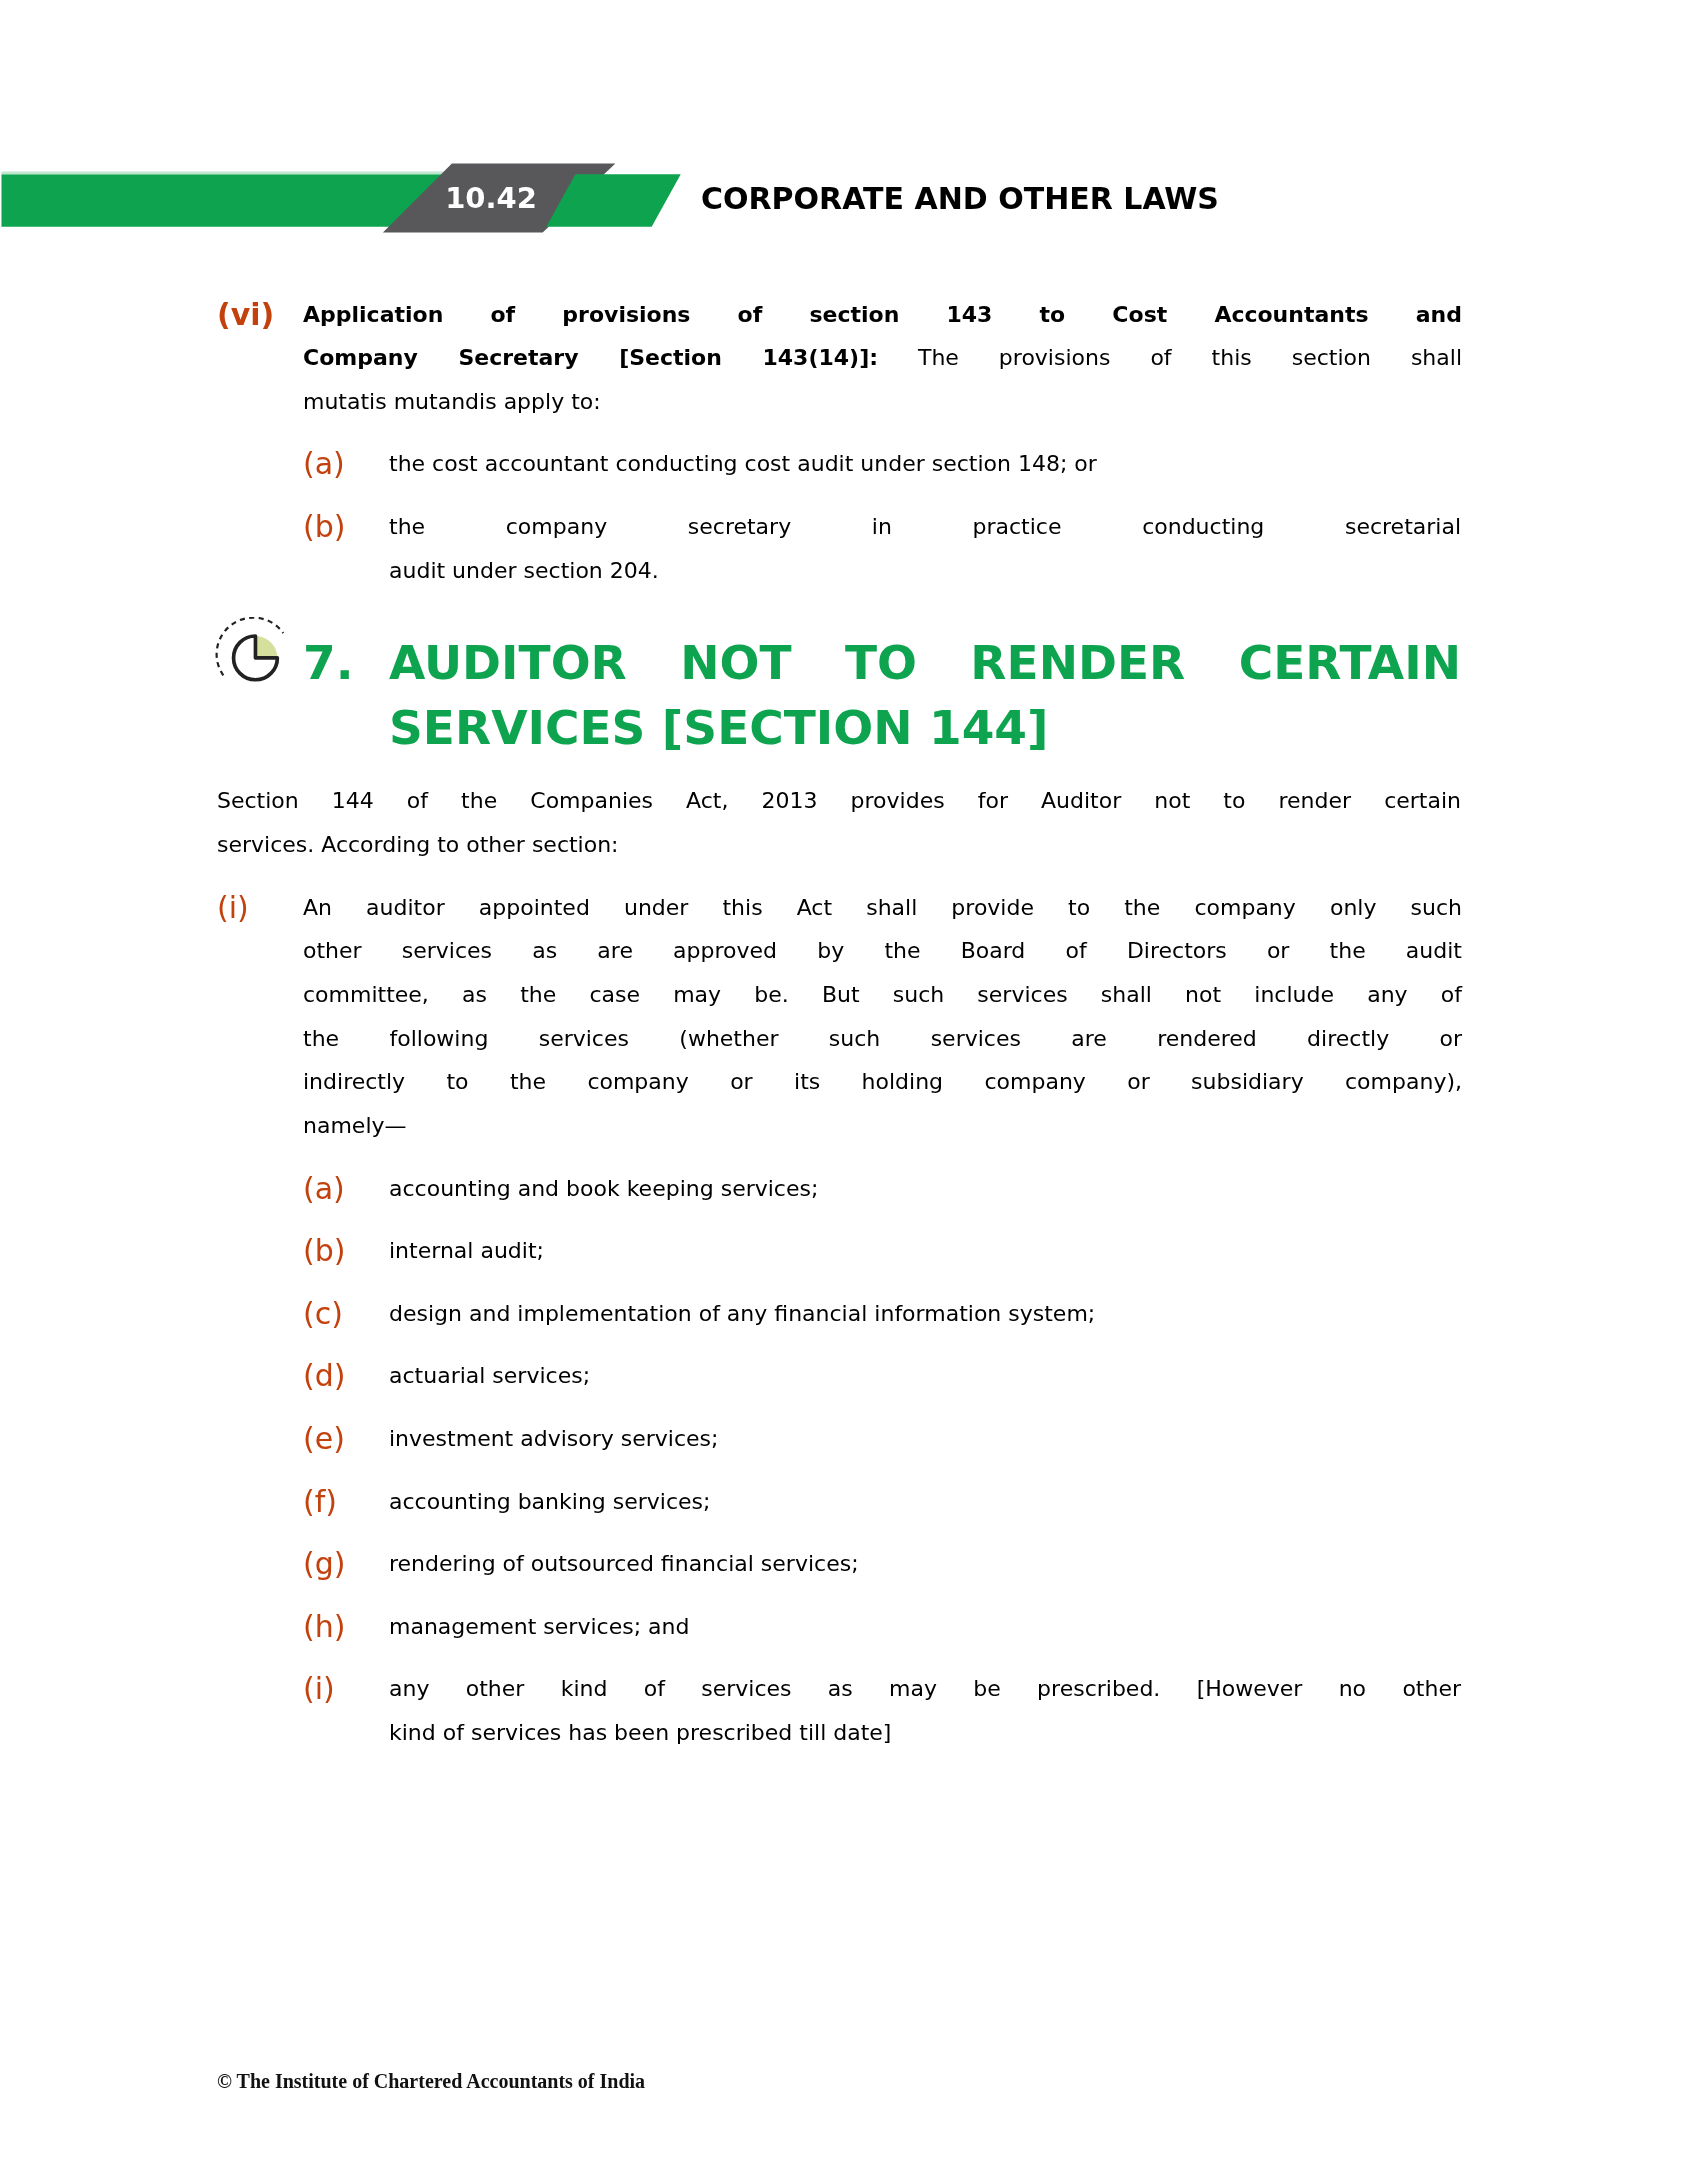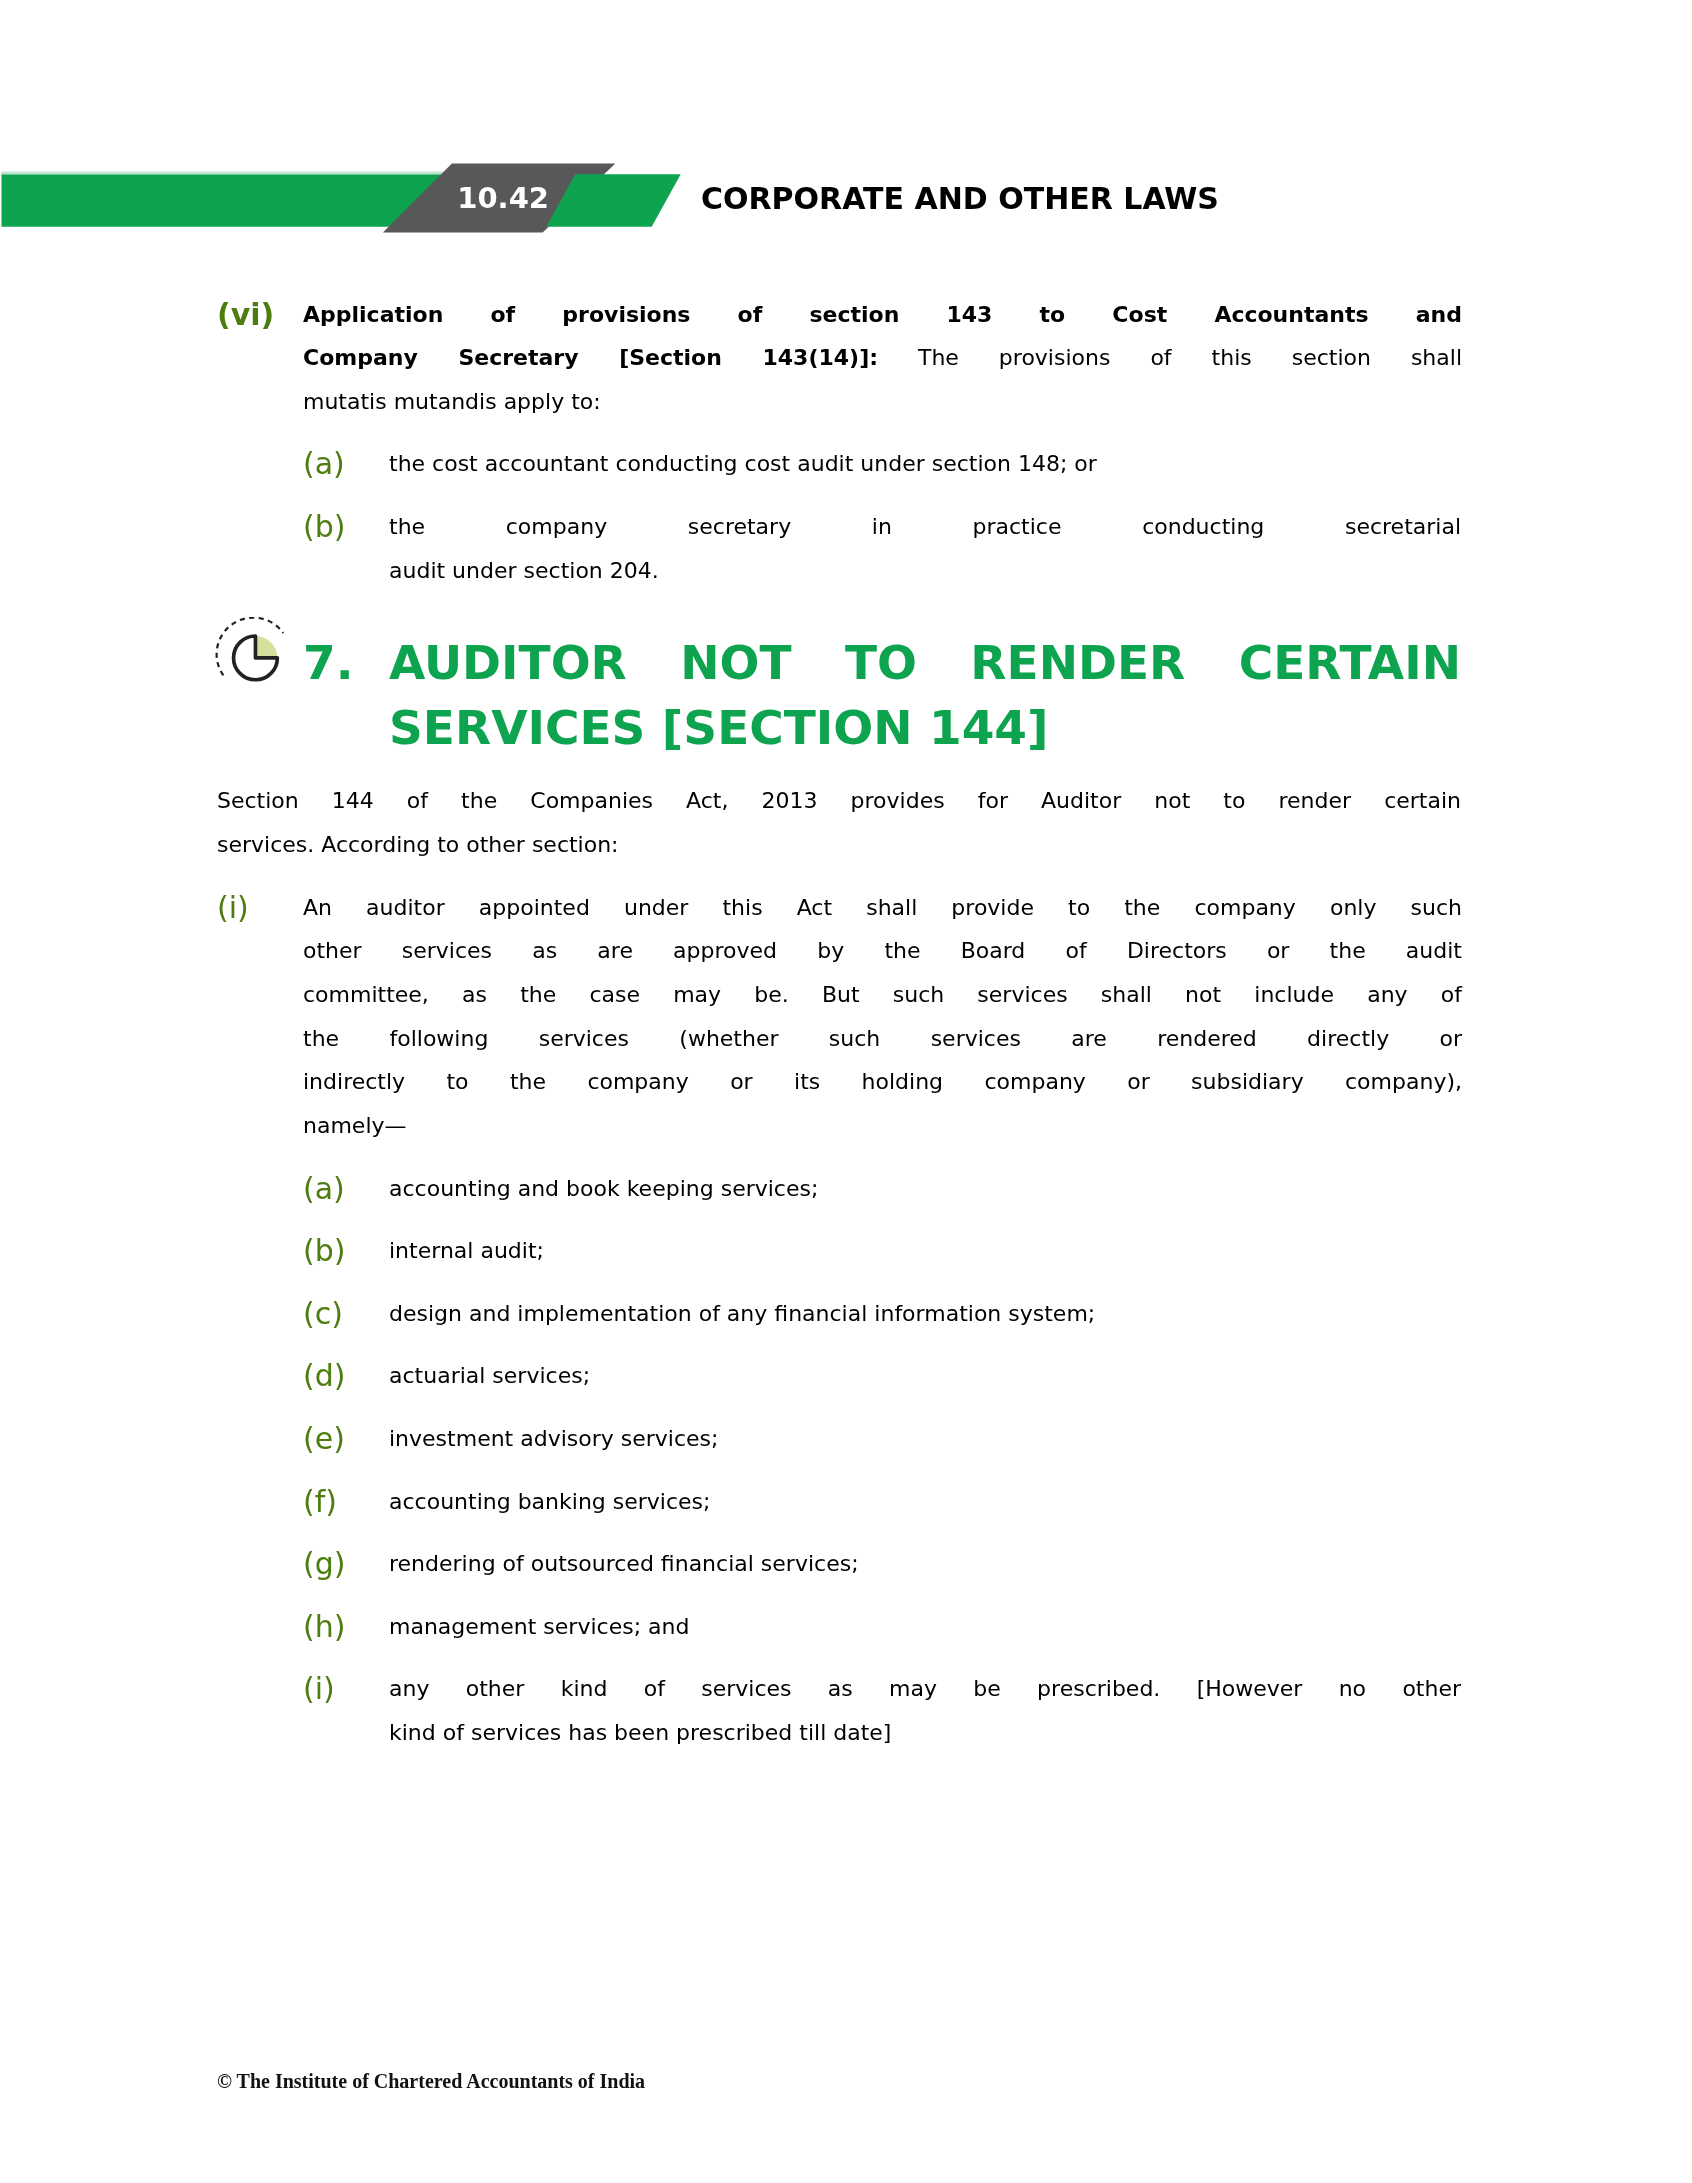--- a/index.html
+++ b/index.html
@@ -1,31 +1,31 @@
 <!DOCTYPE html>
 <html style="font-size:11.6px"><head>
 <meta charset="utf-8">
 <style>
   html, body { margin: 0; padding: 0; background: #ffffff; }
   body { width: 1692px; height: 2183px; position: relative; overflow: hidden;
          font-family: "DejaVu Sans", sans-serif; color: #111; }
   .abs { position: absolute; }
   
   .hdr-bar { position: absolute; left: 0; top: 0; width: 1692px; height: 247px; }
-  .page-num { position: absolute; left: 433px; top: 178px; width: 116px; text-align: right;
+  .page-num { position: absolute; left: 433px; top: 178px; width: 116px; text-align: center;
               font-family: "DejaVu Sans", sans-serif; font-weight: bold; font-size: 29px;
               color: #ffffff; line-height: 41px; }
   .book-title { position: absolute; left: 701px; top: 178px; font-family: "DejaVu Sans", sans-serif;
                 font-weight: bold; font-size: 30px; color: #000000; line-height: 41px;
                 letter-spacing: 0px; }
   
   .txt { position: absolute; font-size: 22px; line-height: 44px; color: #000000;
          text-align: justify; text-align-last: left; }
   .justify-full { text-align-last: justify; }
-  .lbl { position: absolute; font-size: 30px; line-height: 44px; color: #4d7c0f; }
+  .lbl { position: absolute; font-size: 30px; line-height: 44px; color: #c2410c; }
   .b { font-weight: bold; }
   .h-section { position: absolute; font-family: "DejaVu Sans", sans-serif; font-weight: bold;
                font-size: 47px; line-height: 65px; color: #0ea44f; }
   .footer { position: absolute; left: 217px; top: 2063px; font-family: "Liberation Serif", serif;
             font-weight: bold; font-size: 20px; color: #111; line-height: 36px; }
 </style>
 </head>
 <body>
 
 <svg class="hdr-bar" width="1692" height="247" viewBox="0 0 2325 340">

